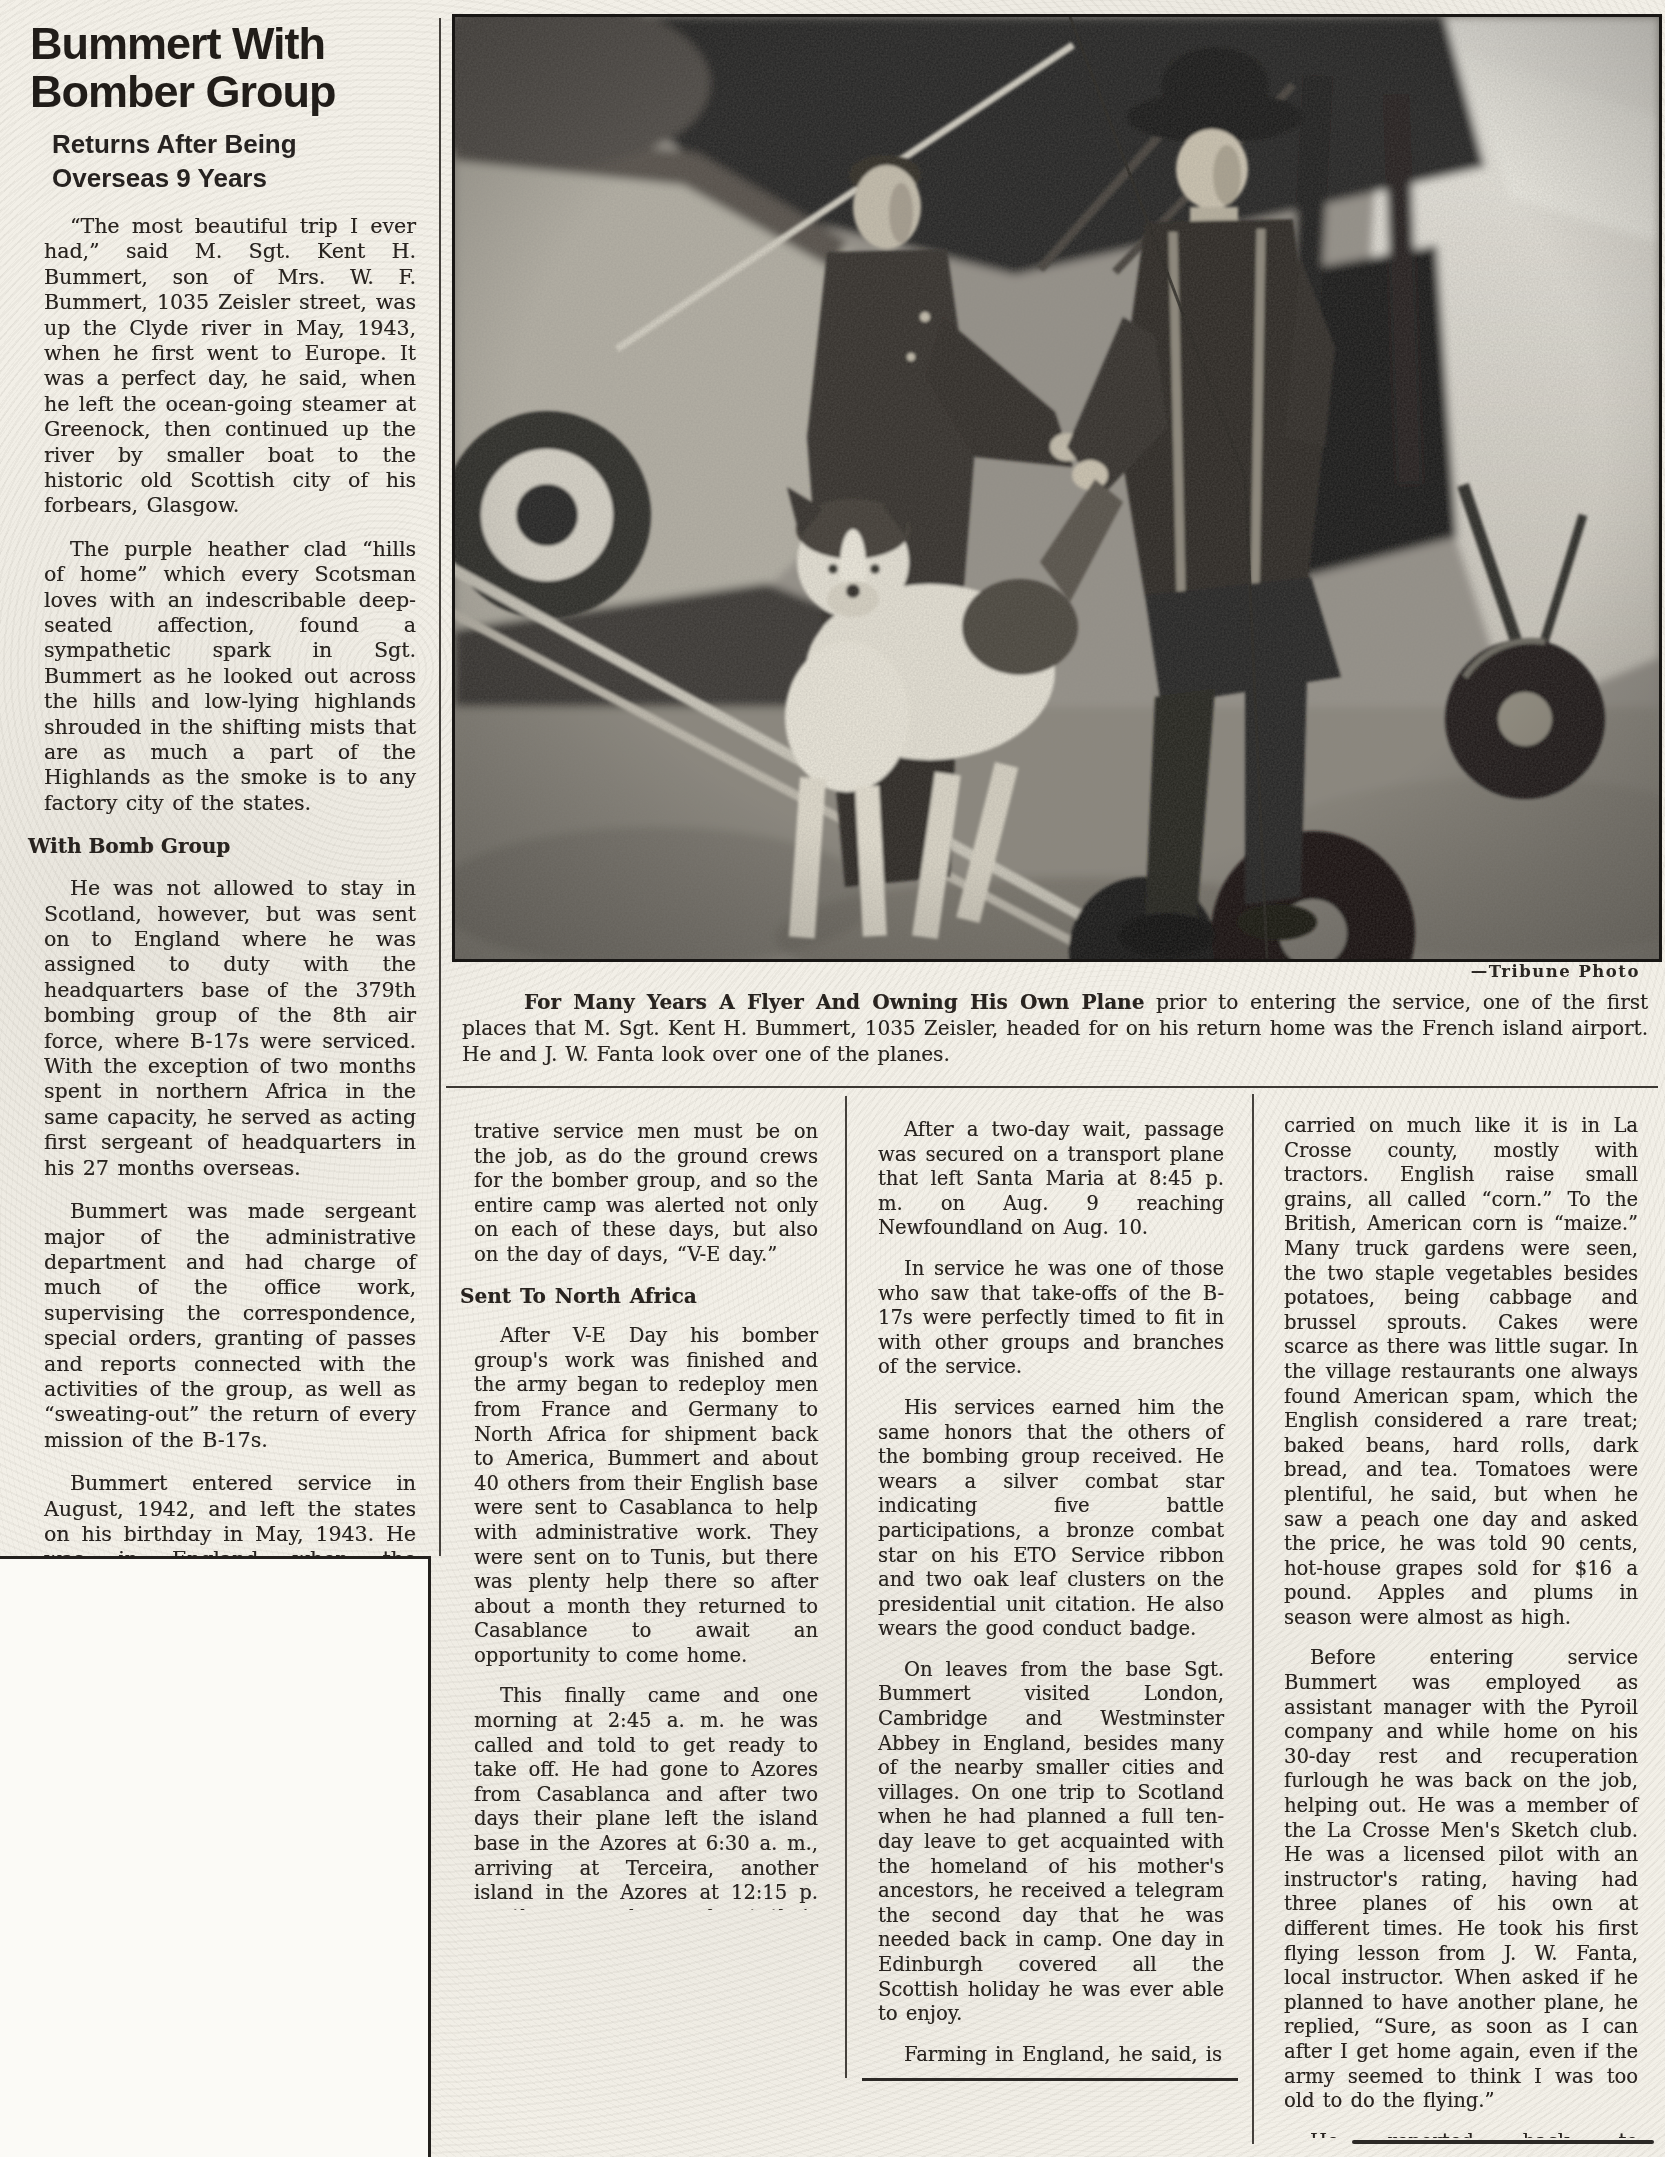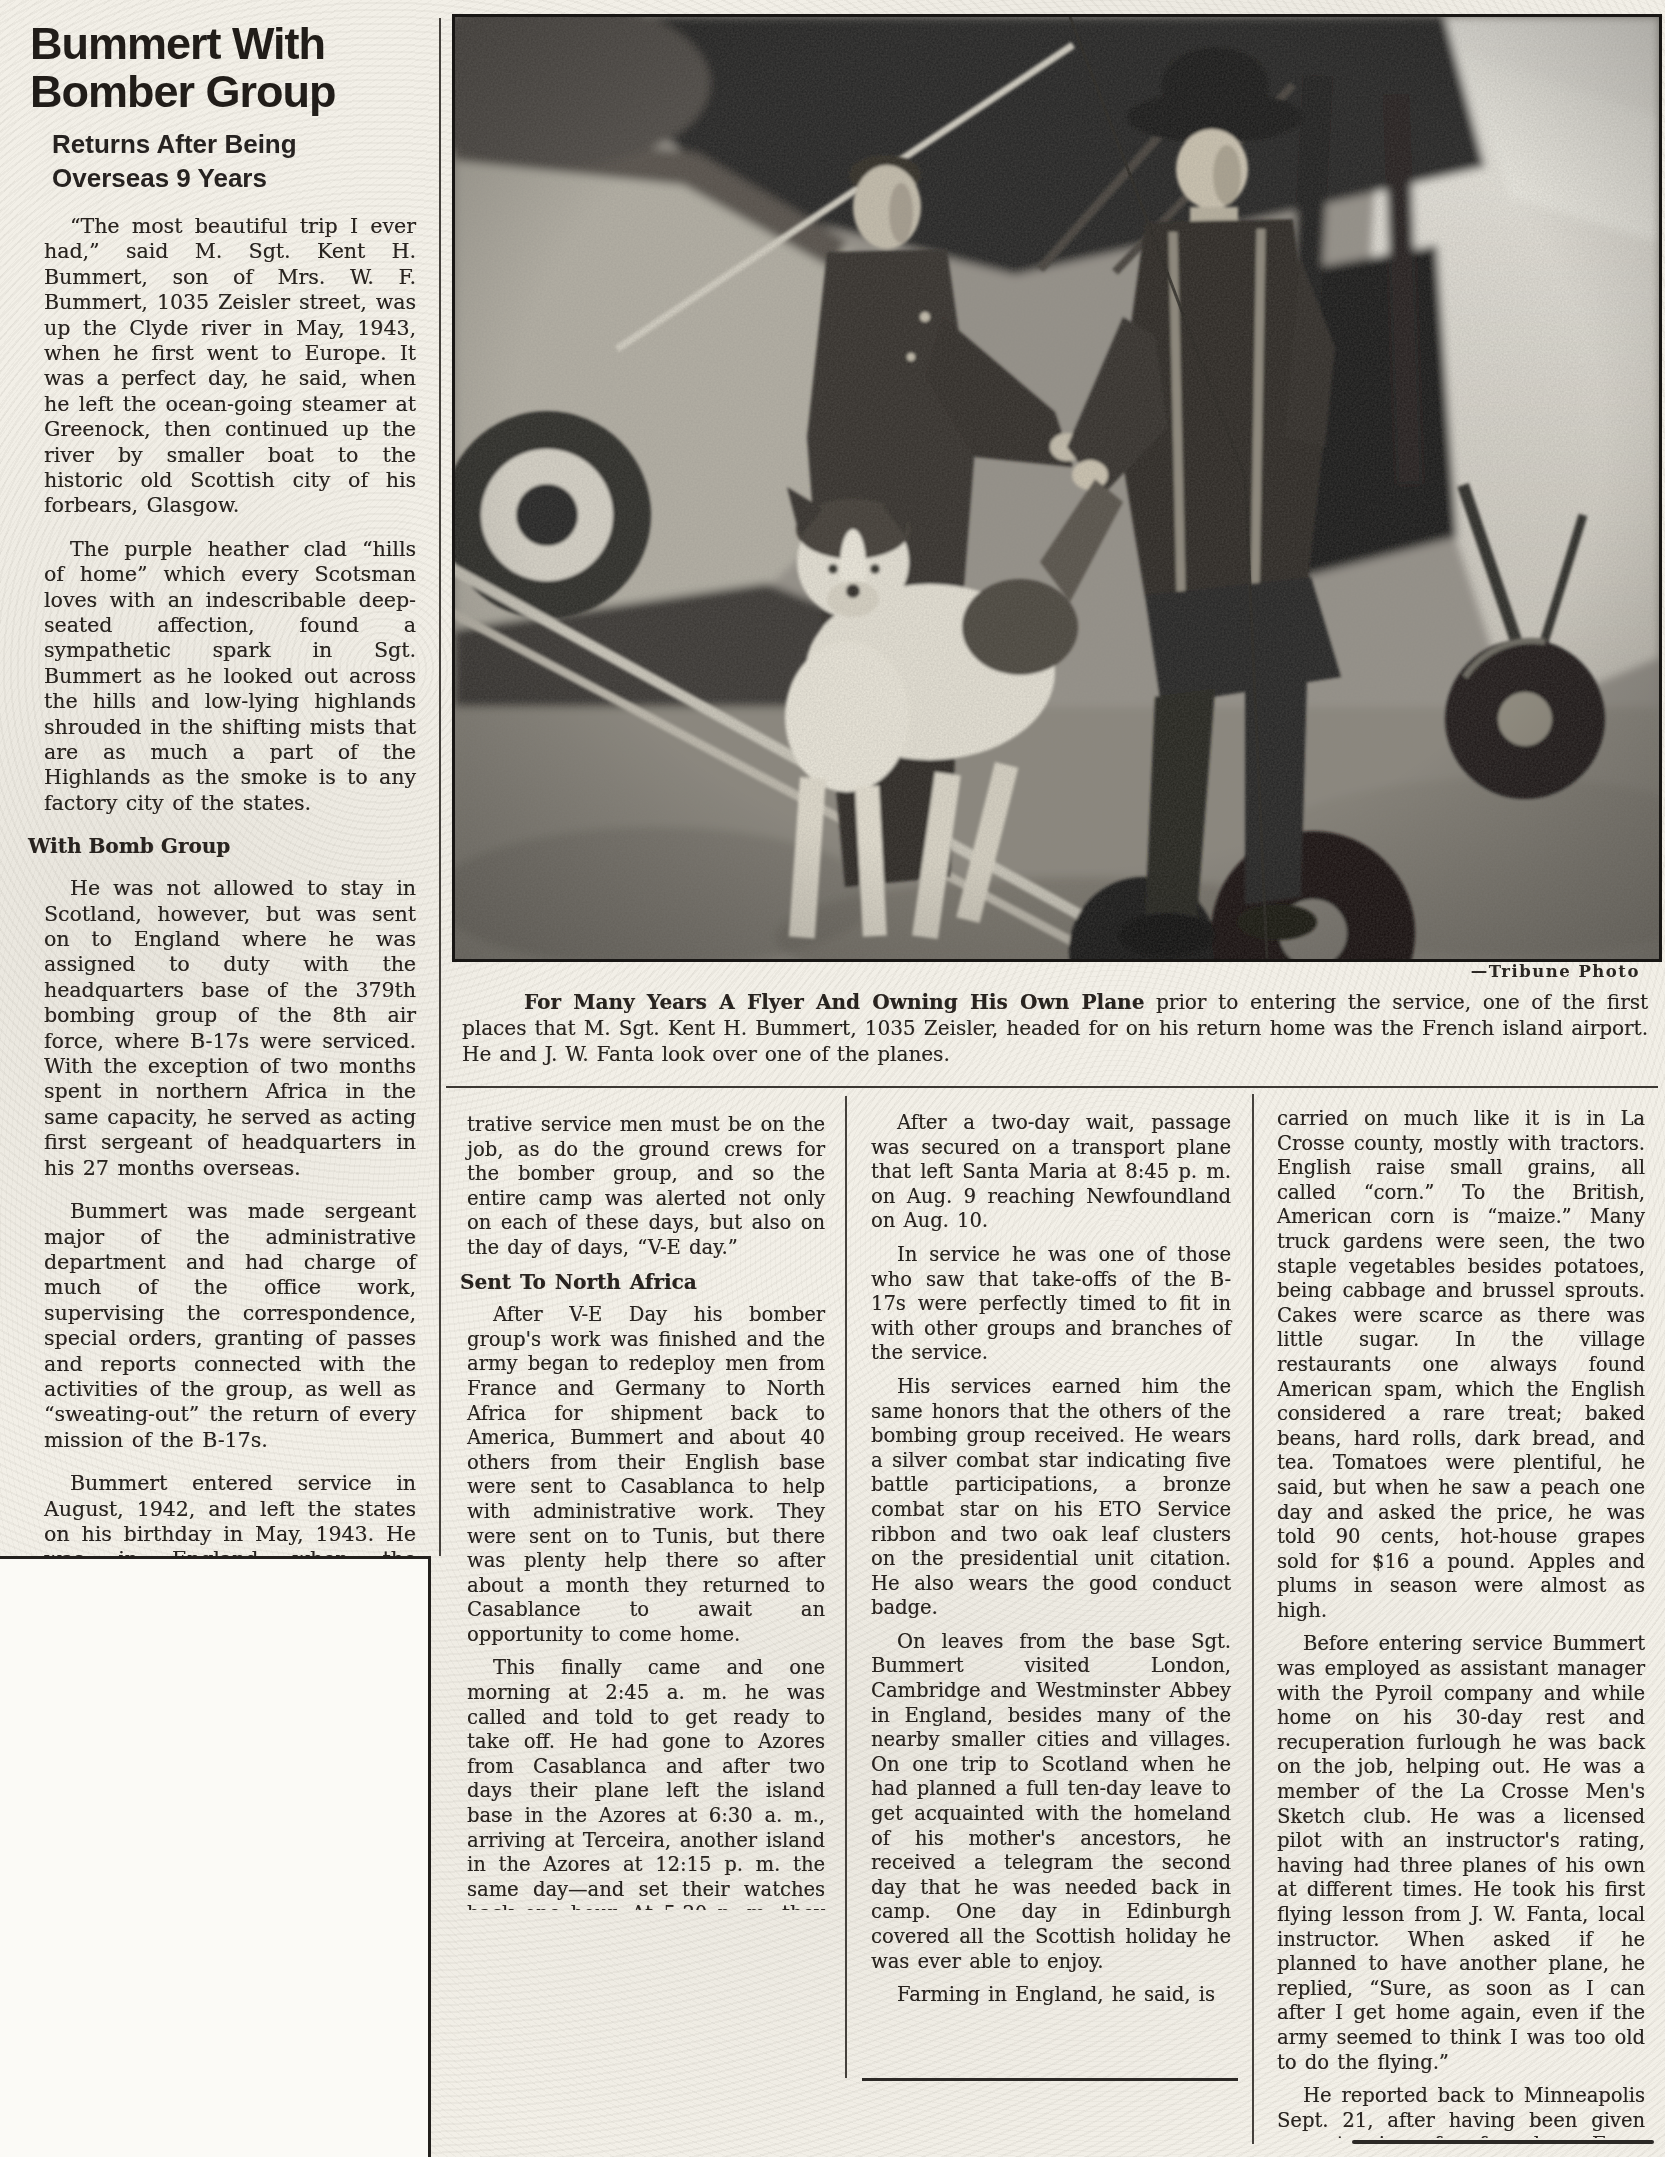--- a/index.html
+++ b/index.html
@@ -78,21 +78,21 @@
   .blank-box{
     position:absolute;left:-6px;top:1556px;width:434px;height:610px;
     background:#fbfaf6;border-top:3px solid #23201d;border-right:3px solid #23201d;
   }
   
   .col{
     position:absolute;font-size:19.5px;line-height:24.6px;text-align:justify;
     word-spacing:2px;overflow:hidden;
     text-shadow:0.3px 0.3px 0.6px rgba(50,44,38,.5);
   }
-  .col p{margin:9px;text-indent:26px;}
+  .col p{margin:16px;text-indent:26px;}
   .col p.cont{text-indent:0;}
   .colA{left:458px;top:1104px;width:376px;height:806px;}
   .colB{left:862px;top:1102px;width:378px;height:972px;}
   .colC{left:1268px;top:1098px;width:386px;height:1040px;}
 </style>
 </head>
 <body>
 
 <div class="page">
 

